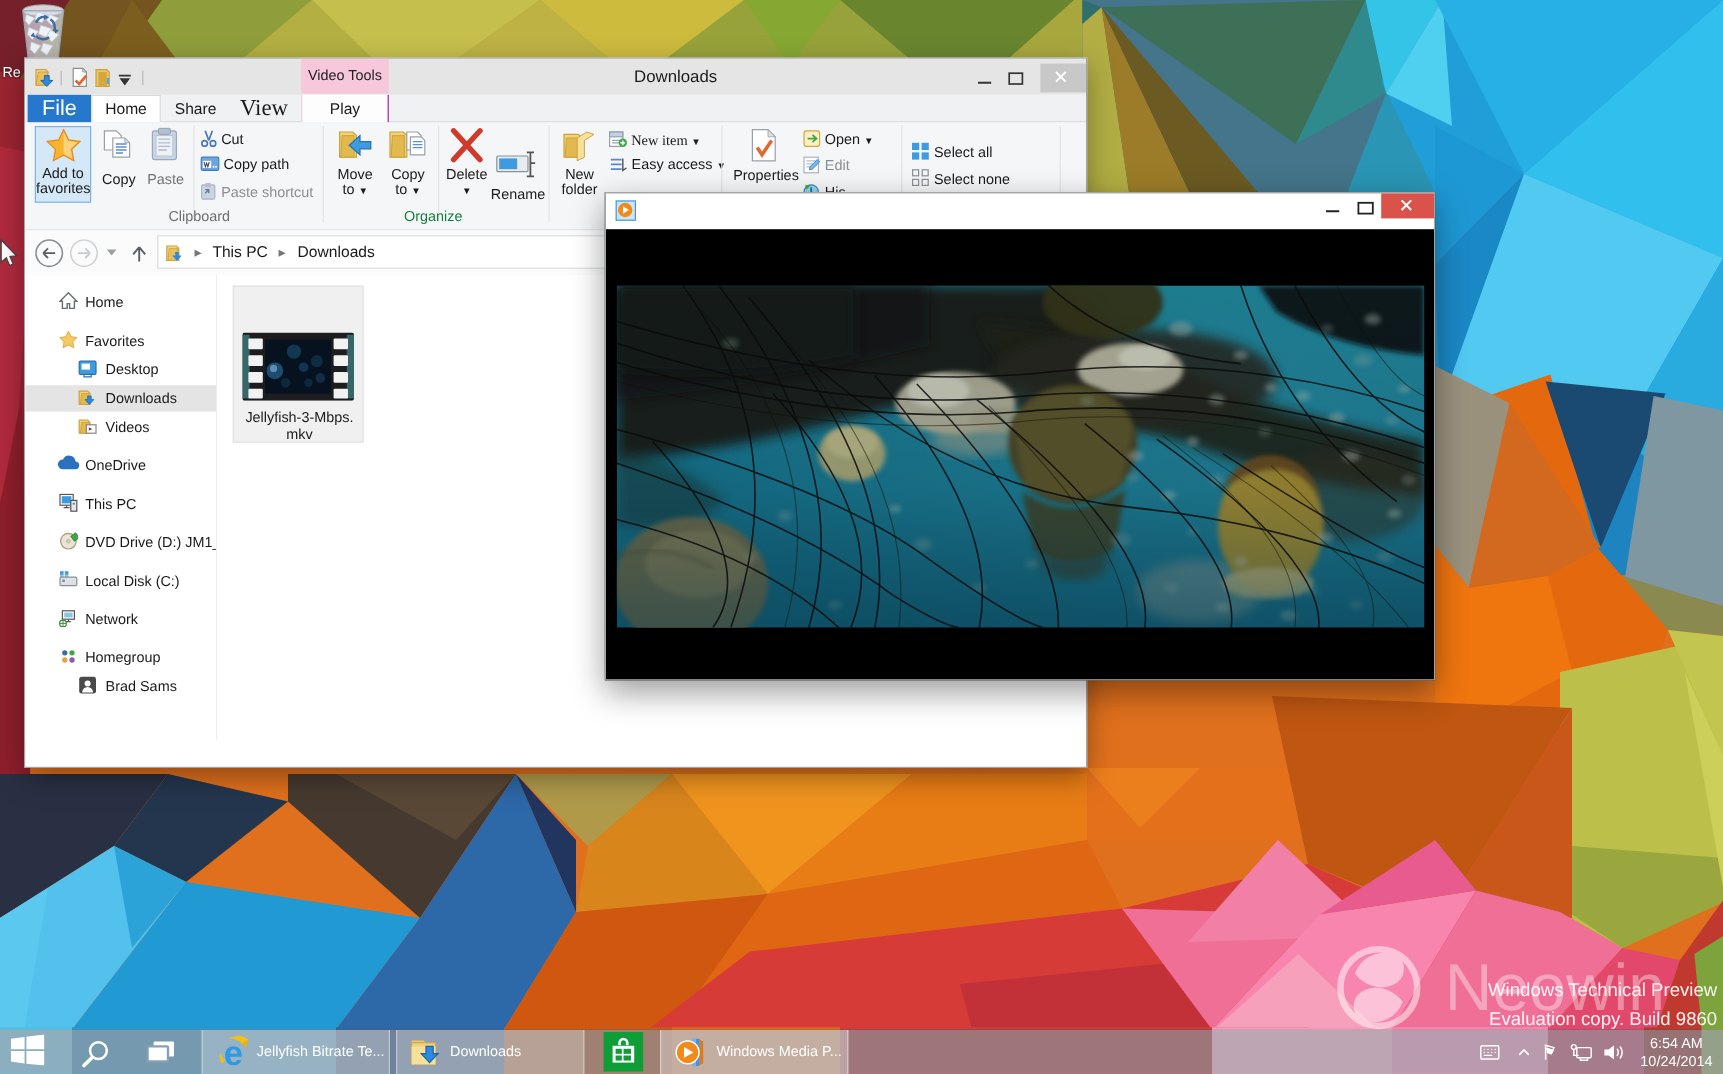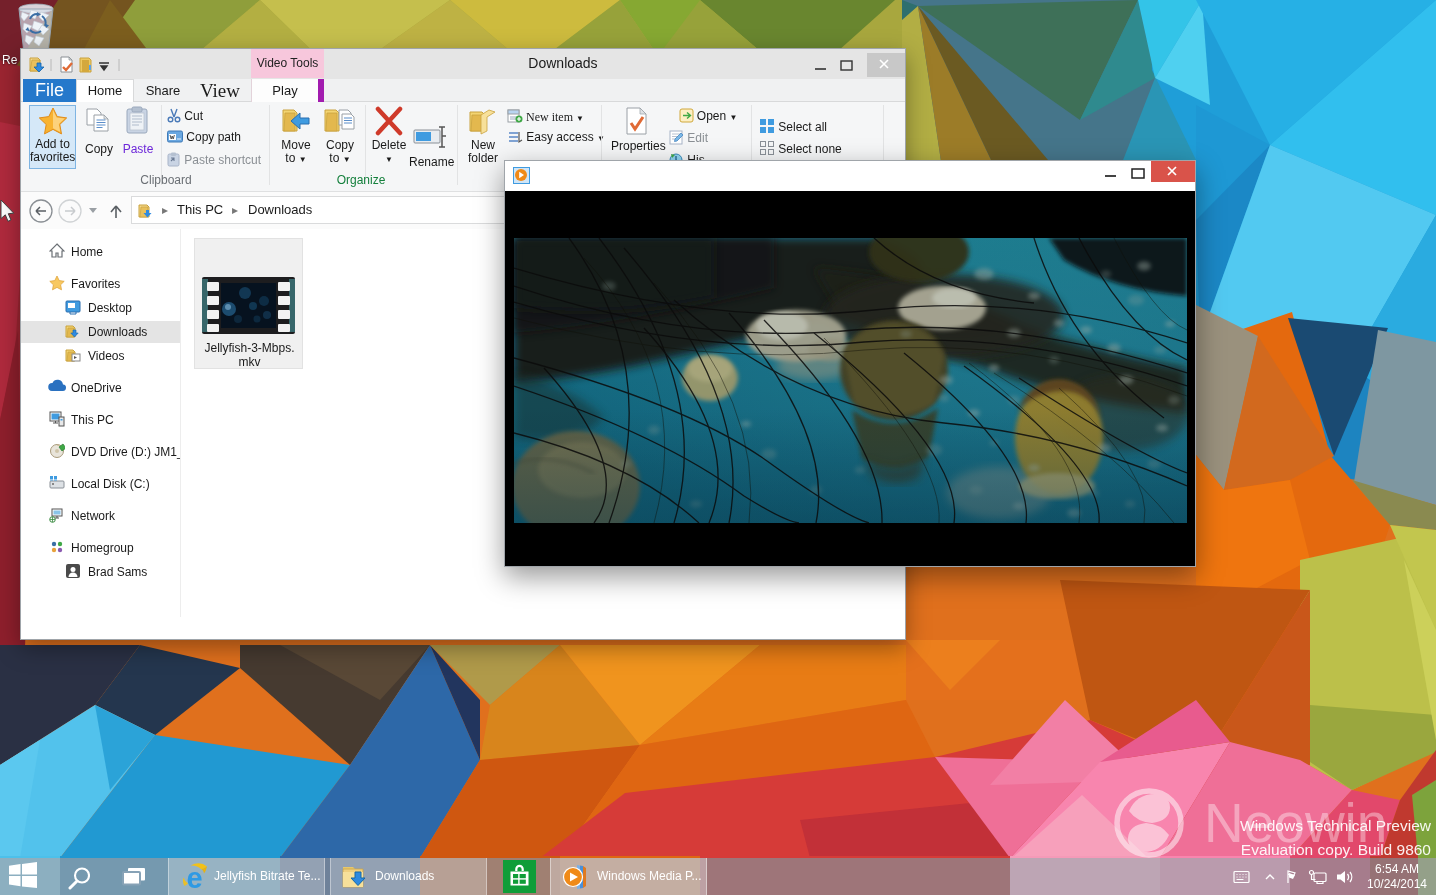--- a/index.html
+++ b/index.html
@@ -175,21 +175,21 @@
       <rect x="30" y="12" width="11" height="9" fill="none" stroke="#333" stroke-width="1.4"></rect>
       <path d="M69 11 l8 8 M77 11 l-8 8" stroke="#fff" stroke-width="1.6"></path>
     </svg>
   </div>
 
   <div class="abs" style="left:0;top:30px;width:884px;height:23px;background:#f0f1f2;border-bottom:1px solid #d8d9da;">
     <div class="abs" style="left:2px;top:0;width:53px;height:23px;background:#2578cb;color:#fff;text-align:center;line-height:23px;font-size:18px;">File</div>
     <div class="abs" style="left:55px;top:0;width:58px;height:23px;background:#fff;border:1px solid #d8d9da;border-bottom:none;text-align:center;line-height:22px;font-size:13px;">Home</div>
     <div class="abs" style="left:113px;top:0;width:58px;height:23px;text-align:center;line-height:23px;font-size:13px;">Share</div>
     <div class="abs" style="left:171px;top:0;width:56px;height:23px;text-align:center;line-height:23px;font-size:19px;font-family:Liberation Serif, serif;">View</div>
-    <div class="abs" style="left:230px;top:0;width:73px;height:23px;text-align:center;line-height:23px;font-size:13px;border-left:1px solid #e3d3da;border-right:6px solid #a21caf;background:#fdfdfd;">Play</div>
+    <div class="abs" style="left:230px;top:0;width:73px;height:23px;text-align:center;line-height:23px;font-size:13px;border-left:1px solid #e3d3da;border-right:1px solid #a21caf;background:#fdfdfd;">Play</div>
   </div>
 
   <div id="ribbon" class="abs" style="left:0;top:53px;width:884px;height:90px;background:#f5f6f7;border-bottom:1px solid #dfe0e1;">
 
     <div class="abs" style="left:8px;top:3px;width:47px;height:64px;background:#d5e8f8;border:1px solid #7eb4e2;text-align:center;">
       <svg width="30" height="28" viewBox="0 0 30 28" style="margin-top:1px">
             <path d="M15 1 l4.2 8.6 9.5 1.3 -6.9 6.6 1.7 9.4 -8.5 -4.5 -8.5 4.5 1.7 -9.4 -6.9 -6.6 9.5 -1.3 Z" fill="#f8b330" stroke="#e08b1a" stroke-width="1"></path>
             <path d="M15 3 l3.6 7.4 8.1 1.1 -5.9 5.6 1.4 8 -7.2 -3.8 Z" fill="#fcd27c"></path>
           </svg>
       <div style="font-size:12px;line-height:13px;margin-top:0px">Add to favorites</div>
@@ -209,21 +209,21 @@
 
     <div class="abs" style="left:98px;top:4px;width:38px;height:62px;text-align:center;">
       <svg width="28" height="30" viewBox="0 0 28 30">
             <rect x="3" y="3" width="20" height="24" rx="2" fill="#c9d4e4" stroke="#9aa8bc"></rect>
             <rect x="8" y="1" width="10" height="5" rx="1.5" fill="#b4c0d0" stroke="#9aa8bc"></rect>
             <rect x="6" y="7" width="14" height="17" fill="#eef2f6" stroke="#b8c2d0" stroke-width="0.8"></rect>
             <g stroke="#b0bccc" stroke-width="1.1">
               <path d="M8 10 h10 M8 13 h10 M8 16 h10 M8 19 h7"></path>
             </g>
           </svg>
-      <div style="font-size:12px;margin-top:3px;color:#6d28d9">Paste</div>
+      <div style="font-size:12px;margin-top:3px;color:#737373">Paste</div>
     </div>
     <div class="abs" style="left:140px;top:3px;width:1px;height:80px;background:#e2e3e4"></div>
 
     <div class="abs" style="left:146px;top:6px;width:118px;">
       <div style="height:22px;"><svg width="14" height="15" viewBox="0 0 14 15" style="vertical-align:-3px">
               <path d="M4 1 l3 8 M10 1 l-3 8" stroke="#4a7ab8" stroke-width="1.4"></path>
               <circle cx="3.5" cy="11.5" r="2.3" fill="none" stroke="#4a7ab8" stroke-width="1.4"></circle>
               <circle cx="10.5" cy="11.5" r="2.3" fill="none" stroke="#4a7ab8" stroke-width="1.4"></circle>
             </svg> <span style="font-size:12px">Cut</span></div>
       <div style="height:22px;"><svg width="16" height="13" viewBox="0 0 16 13" style="vertical-align:-2px">
@@ -292,21 +292,21 @@
     </div>
     <div class="abs" style="left:580px;top:3px;width:1px;height:80px;background:#e2e3e4"></div>
 
     <div class="abs" style="left:590px;top:4px;width:52px;text-align:center"><svg width="28" height="30" viewBox="0 0 28 30">
             <path d="M4 2 h13 l6 6 v20 h-19 Z" fill="#fff" stroke="#9aa0a6"></path>
             <path d="M17 2 l6 6 h-6 Z" fill="#dfe2e5" stroke="#9aa0a6" stroke-width="0.7"></path>
             <path d="M8 17 l4 6 l8 -12" fill="none" stroke="#e06a35" stroke-width="3"></path>
           </svg><div style="font-size:12px">Properties</div></div>
 
     <div class="abs" style="left:648px;top:6px;width:78px;">
-      <div style="height:22px;text-align:center;"><svg width="15" height="15" viewBox="0 0 15 15" style="vertical-align:-3px">
+      <div style="height:22px;"><svg width="15" height="15" viewBox="0 0 15 15" style="vertical-align:-3px">
               <rect x="1" y="1" width="13" height="13" rx="2" fill="#fdefc4" stroke="#d0a83c"></rect>
               <path d="M4 7.5 h7 M8 4.5 l3.5 3 L8 10.5" stroke="#3fa846" stroke-width="1.4" fill="none"></path>
             </svg> <span style="font-size:12px">Open <span style="font-size:8px">▼</span></span></div>
       <div style="height:22px;"><svg width="15" height="15" viewBox="0 0 15 15" style="vertical-align:-3px">
               <rect x="1" y="1" width="12" height="13" fill="#fff" stroke="#a8b4c8"></rect>
               <g stroke="#b8c2d0" stroke-width="1">
                 <path d="M3 4 h8 M3 6.5 h8 M3 9 h5"></path>
               </g>
               <path d="M12 3 l2 2 -6 6 -2.5 0.5 0.5 -2.5 Z" fill="#7ab8e8" stroke="#4a88c0" stroke-width="0.8"></path>
             </svg> <span style="font-size:12px;color:#8a8f94">Edit</span></div>

